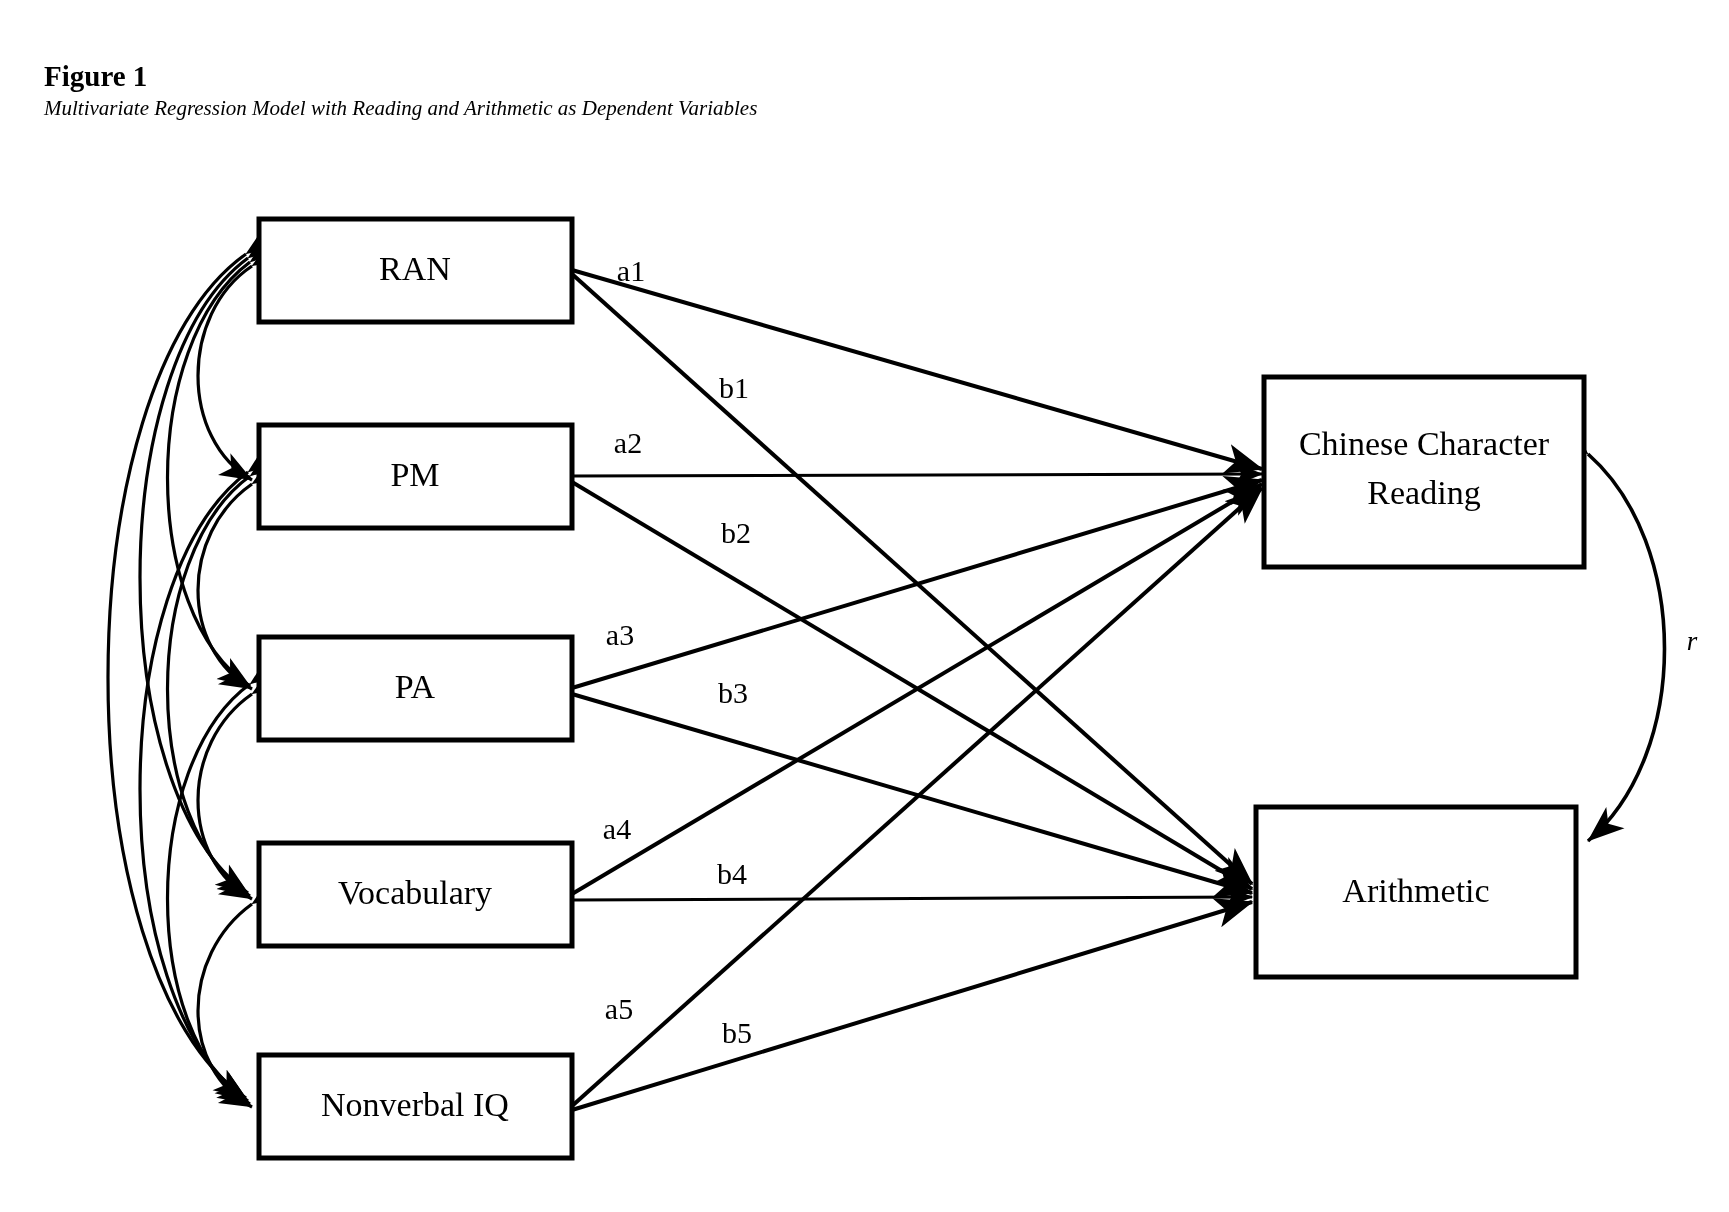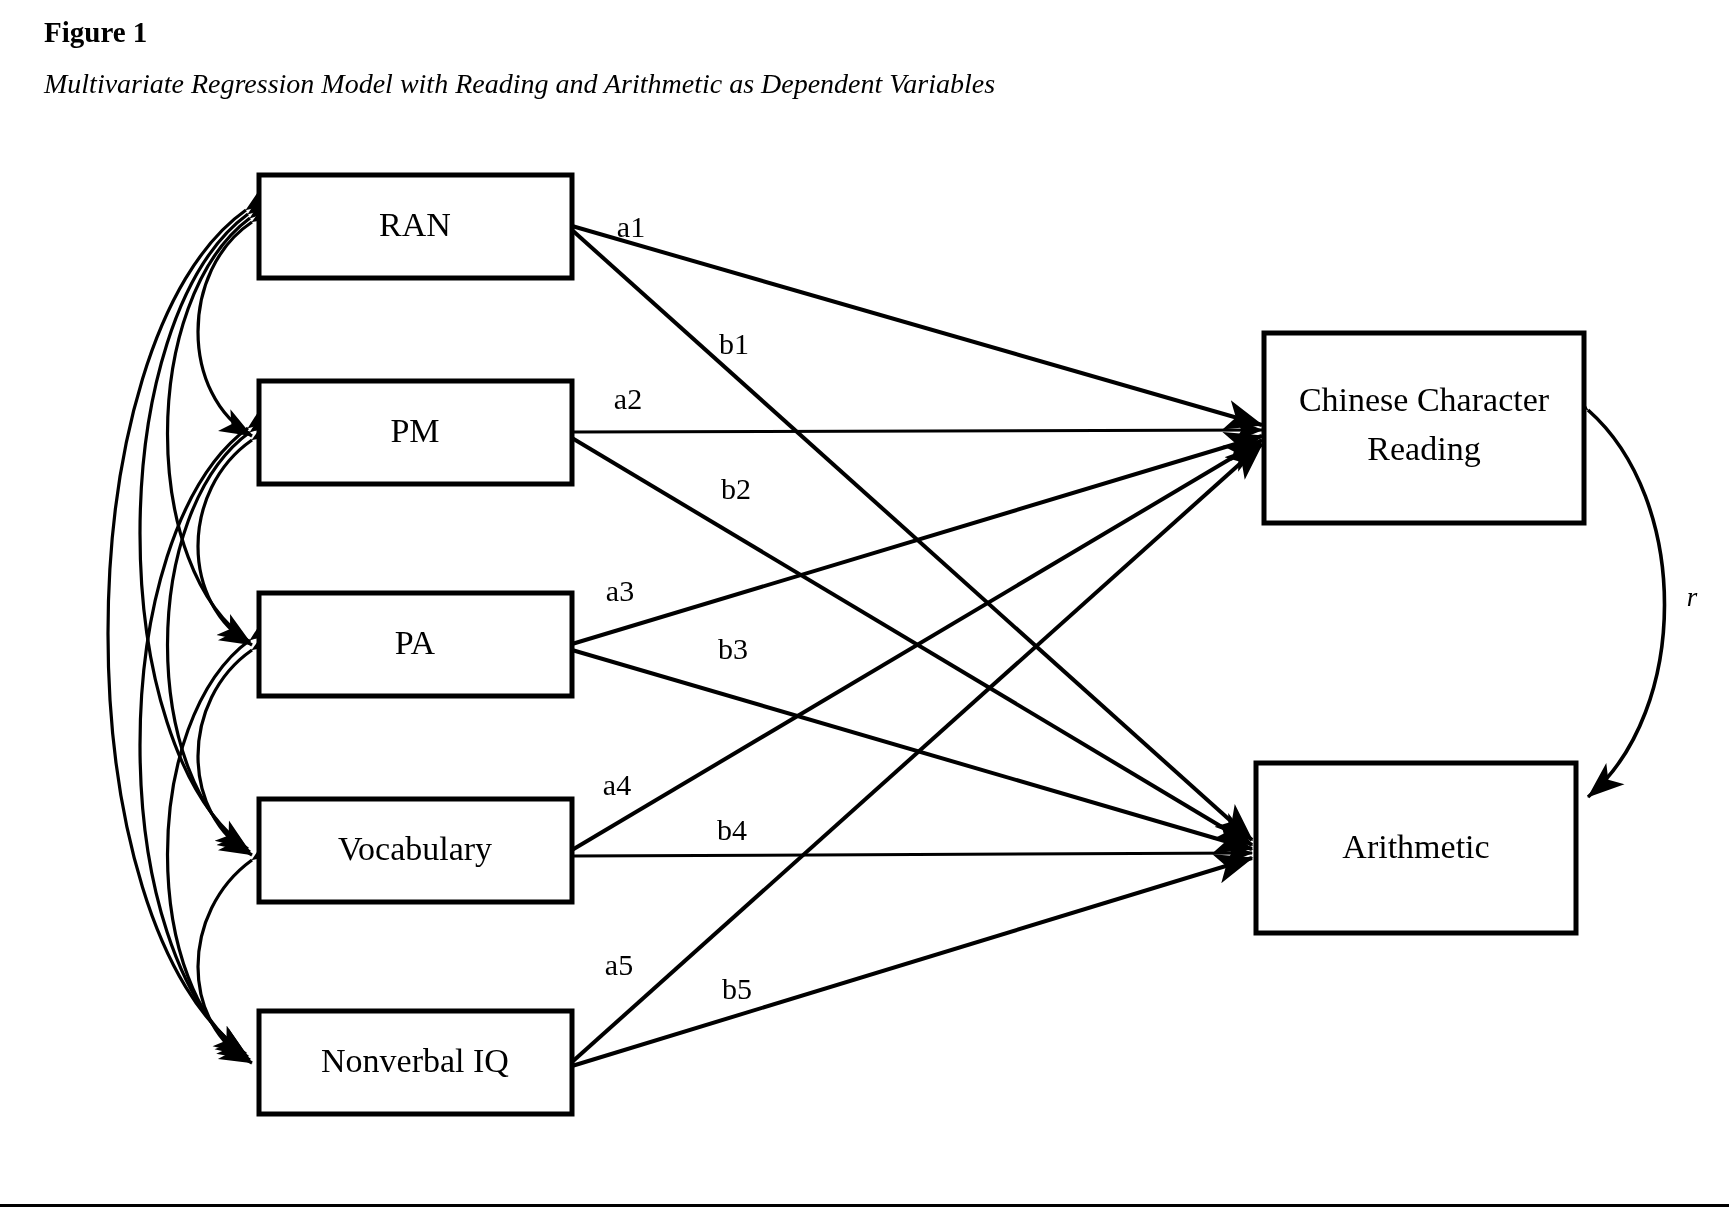--- a/index.html
+++ b/index.html
@@ -11,35 +11,36 @@
     width: 1729px;
     height: 1212px;
     position: relative;
     overflow: hidden;
     font-family: "Liberation Serif", "DejaVu Serif", serif;
     color: #000000;
   }
   #page {
     position: absolute;
     inset: 0;
+    margin-top: 44px;
   }
   .fig-title {
     position: absolute;
     left: 44px;
     top: 16px;
     font-size: 29px;
     font-weight: bold;
     letter-spacing: 0px;
     white-space: nowrap;
   }
   .fig-subtitle {
     position: absolute;
     left: 44px;
-    top: 68px;
-    font-size: 28px;
+    top: 52px;
+    font-size: 21px;
     font-style: italic;
     white-space: nowrap;
     text-align: center;
   }
   .note-line {
     position: absolute;
     left: 40px;
     top: 1124px;
     font-size: 29px;
     white-space: nowrap;

